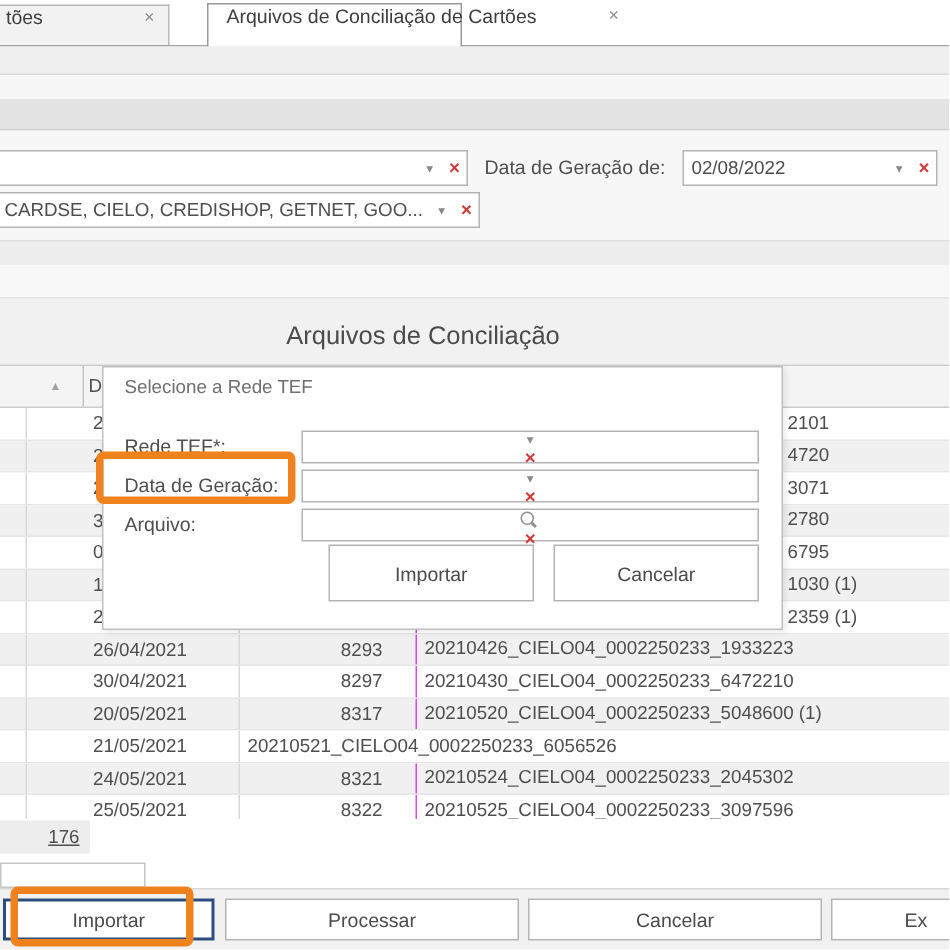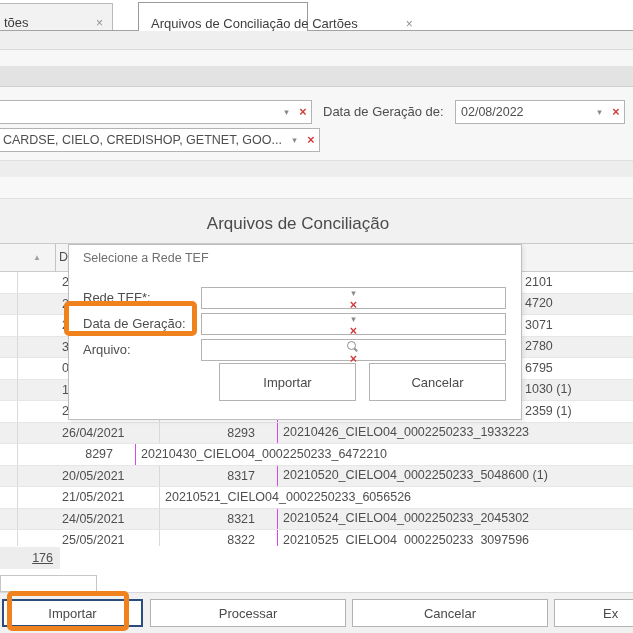--- a/index.html
+++ b/index.html
@@ -3,21 +3,21 @@
 <meta charset="utf-8">
 <style>
   * { margin:0; padding:0; box-sizing:border-box; }
   html,body { width:633px; height:633px; overflow:hidden; background:#fff;
     font-family:"Liberation Sans", sans-serif; }
   #app { position:relative; width:633px; height:633px; background:#fff; color:#4a4a4a; overflow:hidden; }
   .abs { position:absolute; }
 
   
   .tab-underline { position:absolute; left:0; top:30px; width:633px; height:1px; background:#a3a3a3; }
-  .tab { position:absolute; display:flex; align-items:flex-end; font-size:13px; color:#3d3d3d; cursor:pointer;gap:48px; }
+  .tab { position:absolute; display:flex; align-items:flex-start; font-size:13px; color:#3d3d3d; cursor:pointer;gap:48px; }
   .tab-prev { left:0; top:3px; width:113px; height:27px; background:#f2f2f2;
     border-top:1px solid #b9b9b9; border-right:1px solid #b9b9b9; }
   .tab-prev .tab-label { padding-left:4px; }
   .tab-active { left:114px; top:2px; width:170px; height:29px; background:#fff; z-index:2;
     border:1px solid #9a9a9a; border-bottom:none;margin-left:24px; }
   .tab-active .tab-label { padding-left:12px; white-space:nowrap; }
   .tab-close { margin-left:auto; margin-right:9px; color:#909090; font-size:12px; }
 
   
   .band1 { left:0; top:31px; width:633px; height:19px; background:#efefef; border-bottom:1px solid #dadada; }
@@ -30,21 +30,21 @@
 
   
   .field { position:absolute; display:flex; align-items:center; background:#fff;
     border:1px solid #b3b3b3; font-size:12.5px; color:#4e4e4e; height:24px; }
   .field .val { flex:1; padding-left:5px; white-space:nowrap; overflow:hidden; }
   .dd-caret { width:17px; text-align:center; color:#8a8a8a; font-size:9px; flex:none; cursor:pointer; }
   .clr-x { width:16px; text-align:center; color:#d23b3b; font-weight:700; font-size:12.5px; flex:none; cursor:pointer; }
   .flt-label { position:absolute; font-size:13px; color:#4e4e4e; line-height:24px; white-space:nowrap; }
 
   
-  .grid-title { position:absolute; left:16px; top:214px; width:564px; text-align:center;
+  .grid-title { position:absolute; left:0; top:214px; width:564px; text-align:center;
     font-size:17px; color:#4b4b4b; }
   .grid-header { position:absolute; left:0; top:243px; width:633px; height:29px; background:#f4f4f4;
     border-top:1px solid #cbcbcb; border-bottom:1px solid #cbcbcb; }
   .sort-arrow { position:absolute; left:33px; top:9px; font-size:8px; color:#a0a0a0; }
   .hdr-sep { position:absolute; left:55px; top:0; width:1px; height:100%; background:#c4c4c4; }
   .hdr-frag { position:absolute; left:59px; top:6px; font-size:12.5px; color:#4e4e4e; }
 
   #grid-rows { position:absolute; left:0; top:272px; width:633px; height:274px; overflow:hidden; background:#fff; }
   .grow { position:relative; width:100%; height:21.5px; display:flex; align-items:center;
     font-size:12.5px; color:#4f4f4f; background:#fff; border-bottom:1px solid #e6e6e6; }
@@ -183,20 +183,21 @@
         <span class="c-file tail">2359 (1)</span>
       </div>
       <div class="grow alt">
         <span class="c-a"></span>
         <span class="c-date">26/04/2021</span>
         <span class="c-code">8293</span>
         <span class="c-file">20210426_CIELO04_0002250233_1933223</span>
       </div>
       <div class="grow">
         <span class="c-a"></span>
+        <span class="c-date">30/04/2021</span>
         <span class="c-code">8297</span>
         <span class="c-file">20210430_CIELO04_0002250233_6472210</span>
       </div>
       <div class="grow alt">
         <span class="c-a"></span>
         <span class="c-date">20/05/2021</span>
         <span class="c-code">8317</span>
         <span class="c-file">20210520_CIELO04_0002250233_5048600 (1)</span>
       </div>
       <div class="grow">

